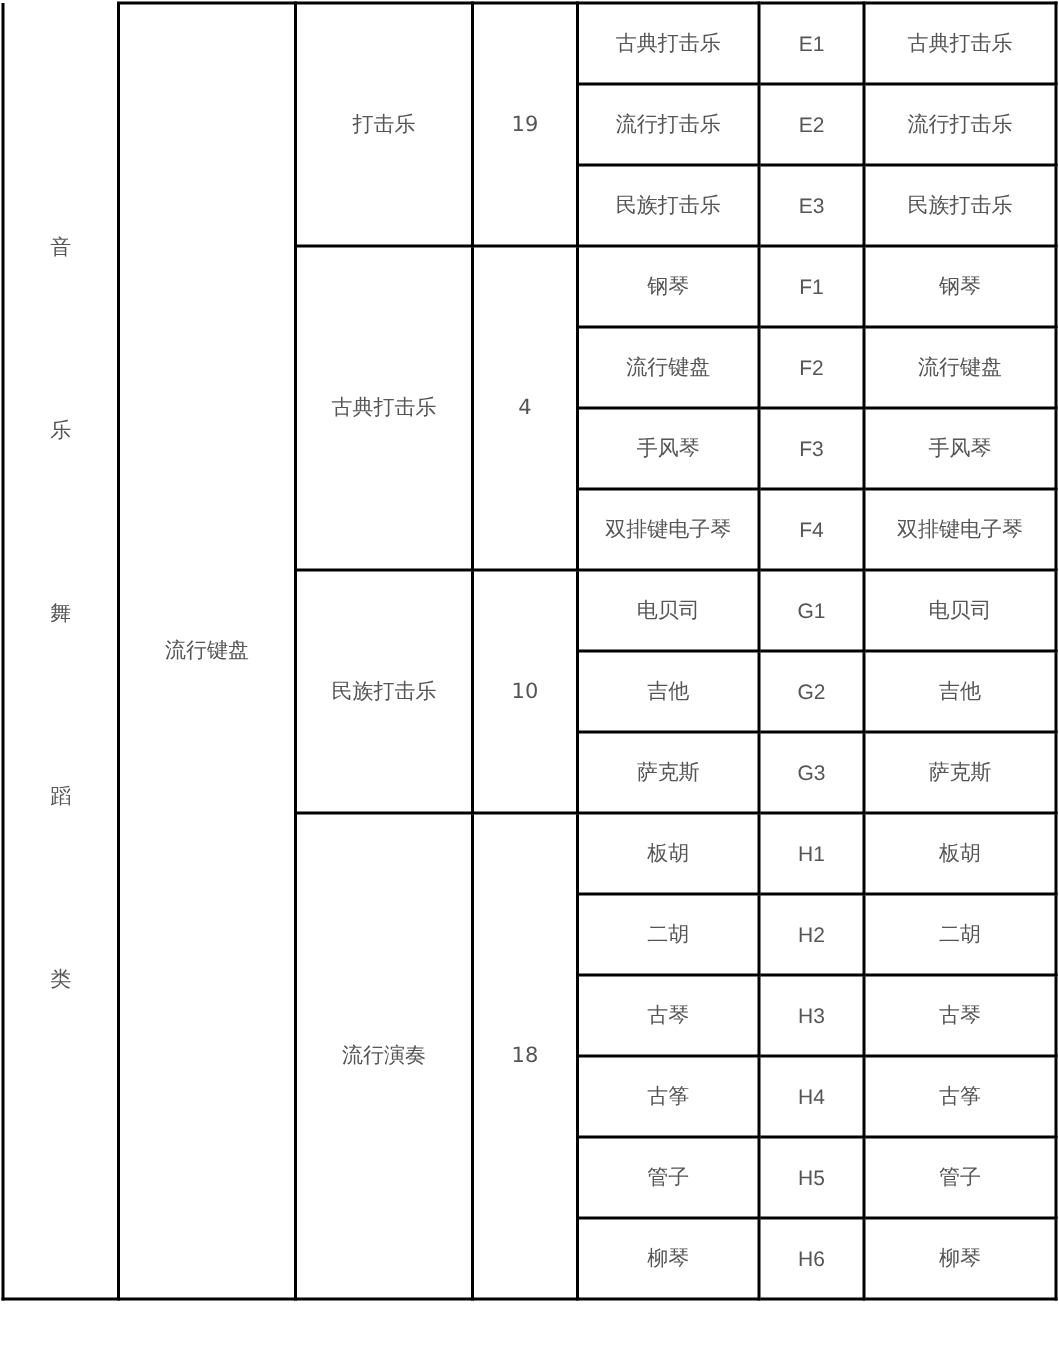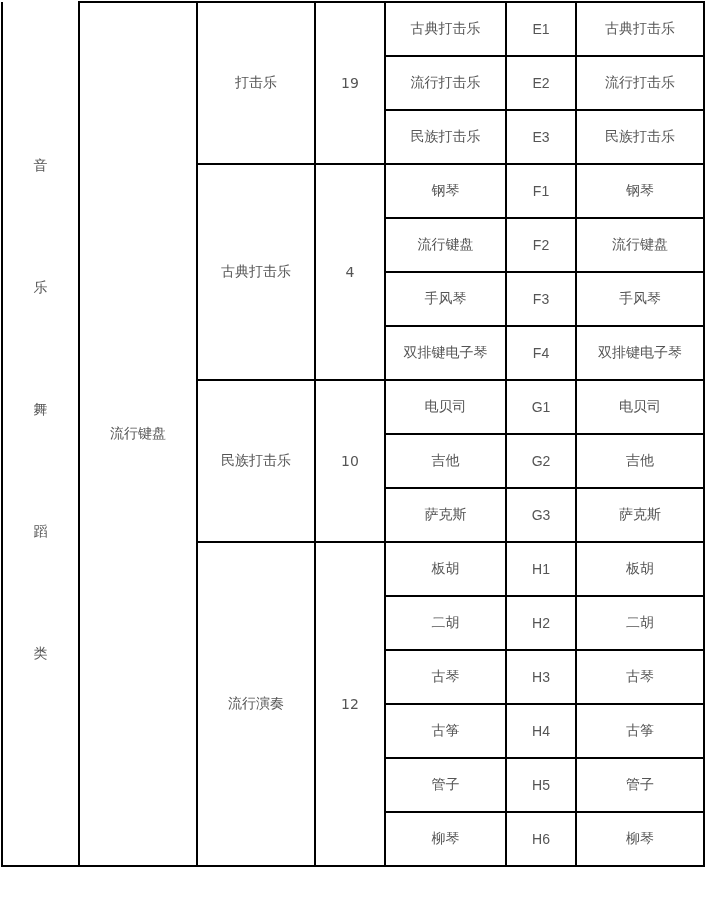--- a/index.html
+++ b/index.html
@@ -95,21 +95,21 @@
       <td>吉他</td>
     </tr>
     <tr>
       <td>萨克斯</td>
       <td class="code">G3</td>
       <td>萨克斯</td>
     </tr>
 
     <tr>
       <td rowspan="6">流行演奏</td>
-      <td rowspan="6" class="num">12</td>
+      <td rowspan="6" class="num">18</td>
       <td>板胡</td>
       <td class="code">H1</td>
       <td>板胡</td>
     </tr>
     <tr>
       <td>二胡</td>
       <td class="code">H2</td>
       <td>二胡</td>
     </tr>
     <tr>

